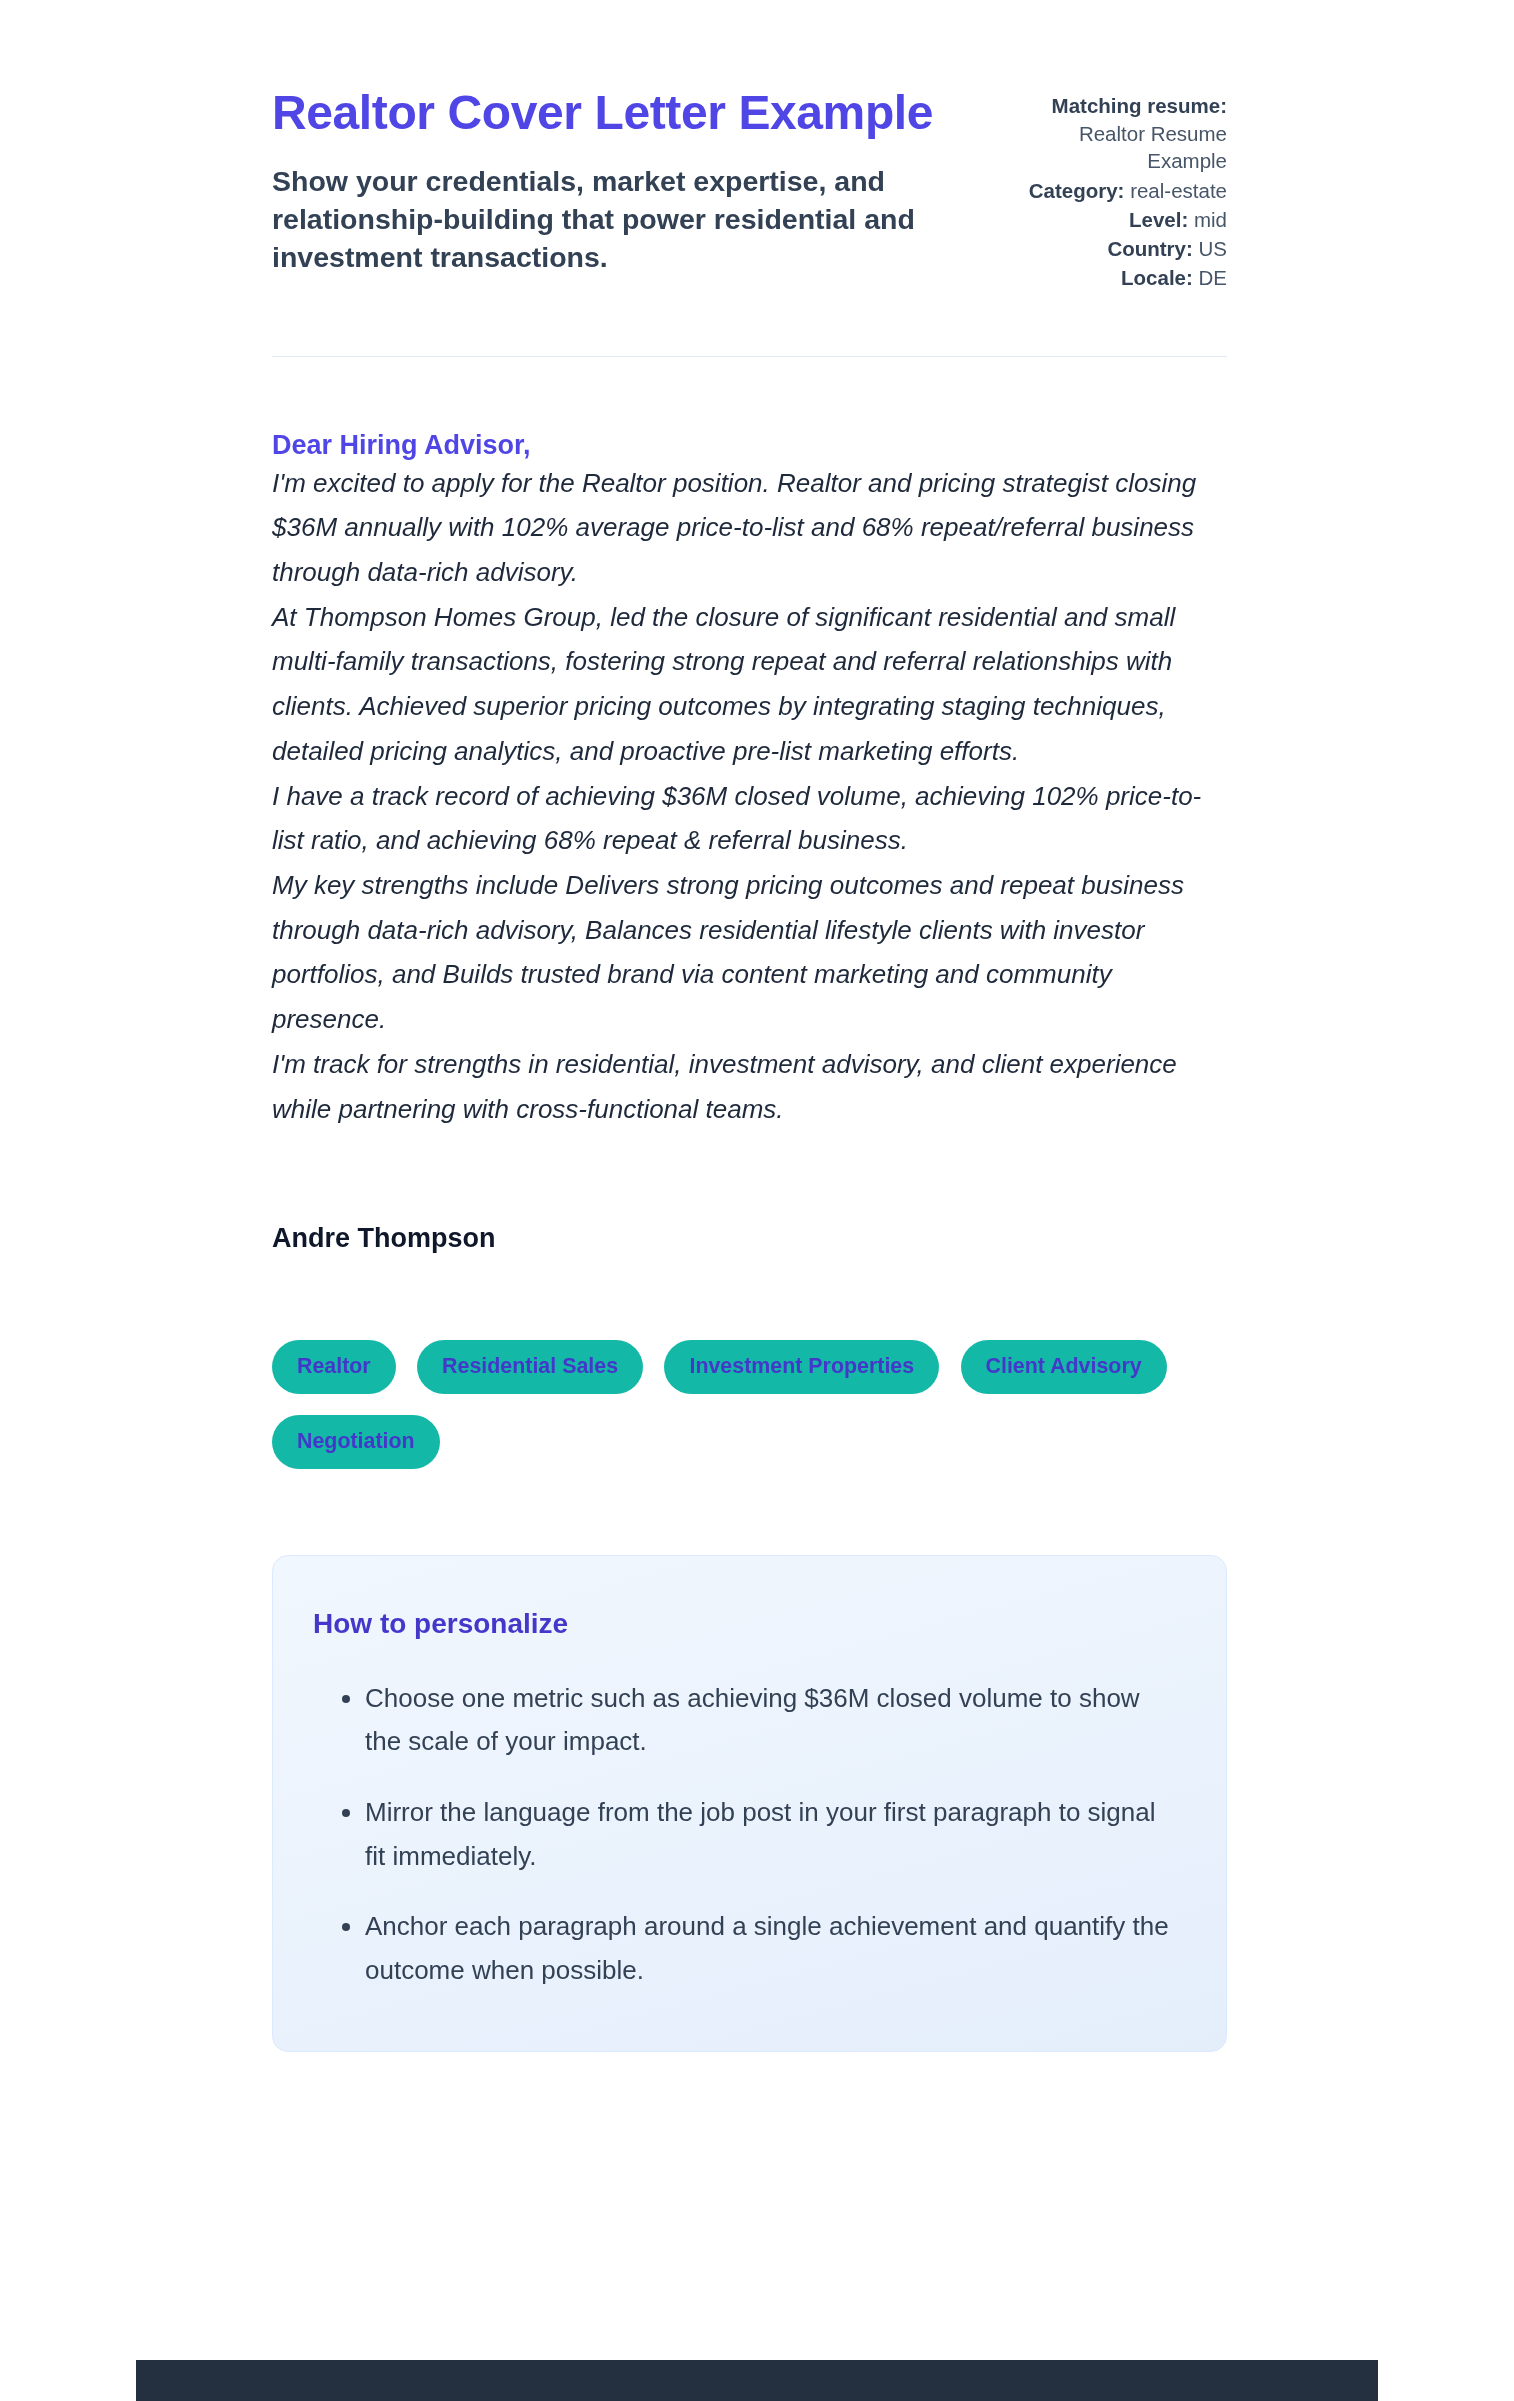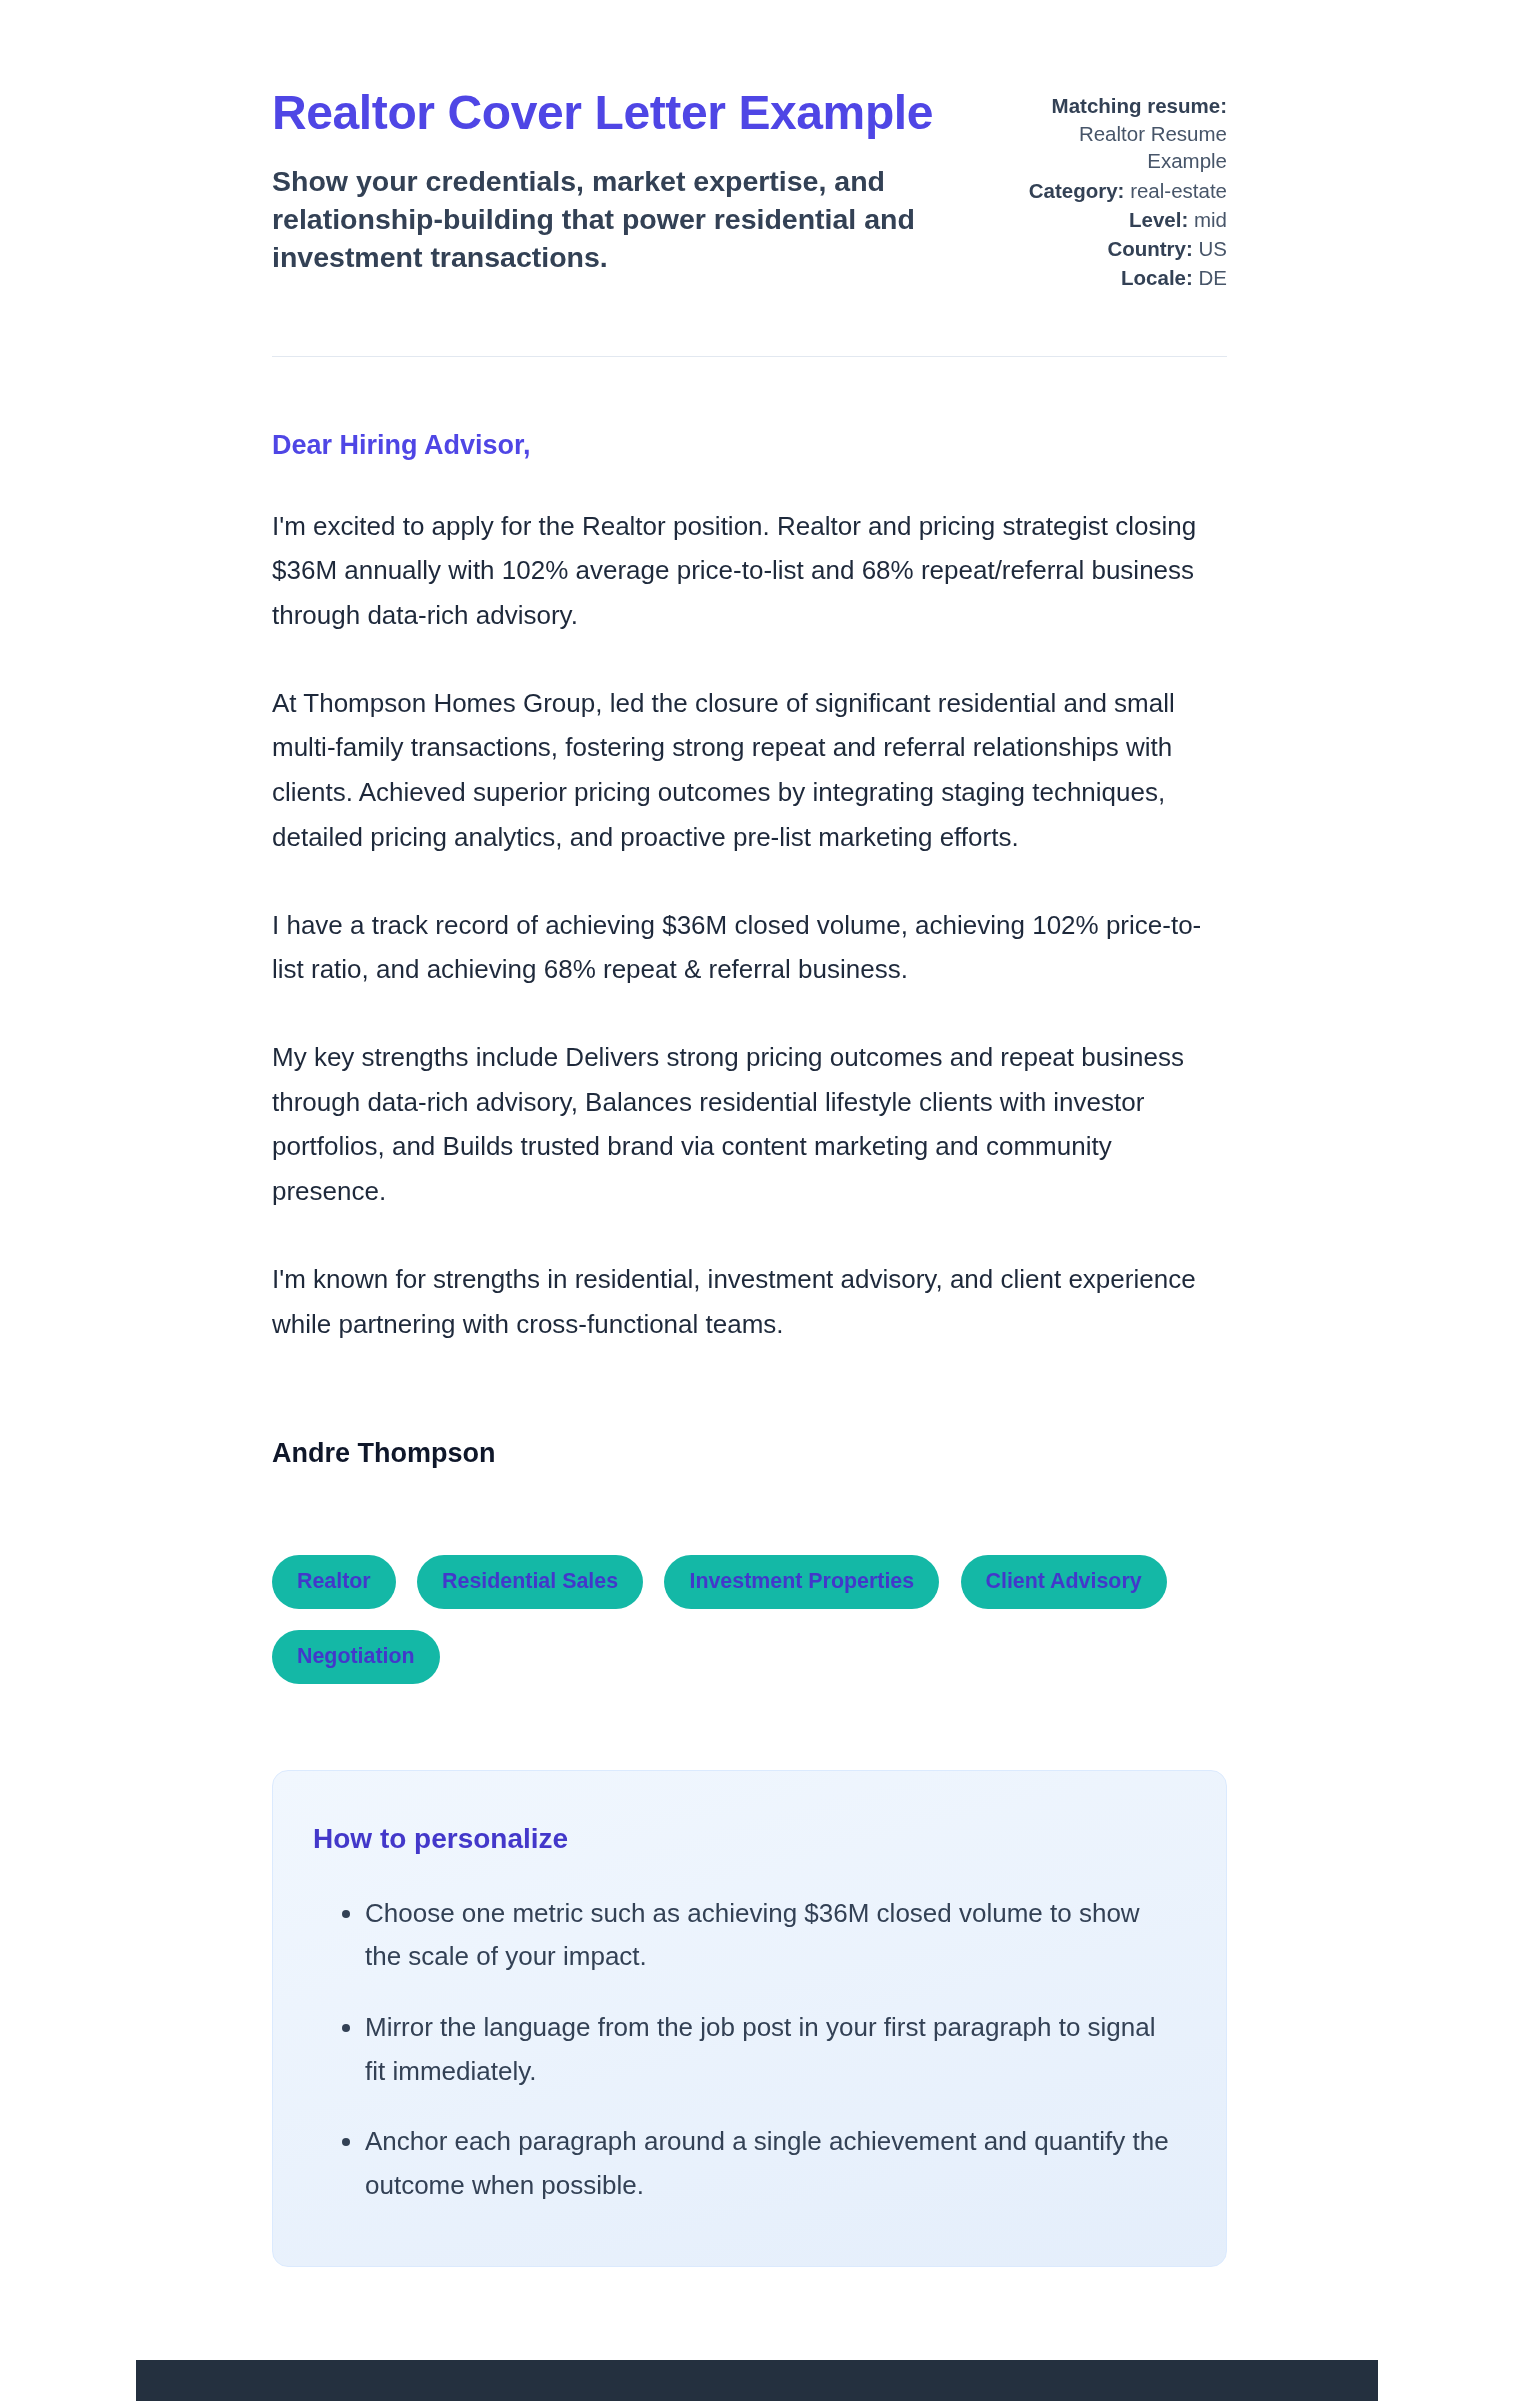--- a/index.html
+++ b/index.html
@@ -54,25 +54,25 @@
   }
 
   
   .salutation {
     margin-top: 73px;
     font-size: 27px;
     font-weight: 700;
     color: #4f46e5;
   }
   .paragraph {
-    margin-top: 43px;
     font-size: 26px;
     color: #1e293b;
     line-height: 1.72;
     max-width: 1229px;
+    font-style: italic;
   }
 
   .signature { margin-top: 92px; }
   .sig-name { font-size: 27px; font-weight: 700; color: #0f172a; }
   .sig-title { margin-top: 16px; font-size: 26px; color: #64748b; }
 
   
   .tags { margin-top: 86px; display: flex; flex-wrap: wrap; gap: 21.4px; }
   .tag {
     display: inline-block;
@@ -144,21 +144,21 @@
     </header>
 
     <hr class="divider">
 
     <section>
       <p class="salutation">Dear Hiring Advisor,</p>
       <p class="paragraph">I'm excited to apply for the Realtor position. Realtor and pricing strategist closing $36M annually with 102% average price-to-list and 68% repeat/referral business through data-rich advisory.</p>
       <p class="paragraph">At Thompson Homes Group, led the closure of significant residential and small multi-family transactions, fostering strong repeat and referral relationships with clients. Achieved superior pricing outcomes by integrating staging techniques, detailed pricing analytics, and proactive pre-list marketing efforts.</p>
       <p class="paragraph">I have a track record of achieving $36M closed volume, achieving 102% price-to-list ratio, and achieving 68% repeat &amp; referral business.</p>
       <p class="paragraph">My key strengths include Delivers strong pricing outcomes and repeat business through data-rich advisory, Balances residential lifestyle clients with investor portfolios, and Builds trusted brand via content marketing and community presence.</p>
-      <p class="paragraph">I'm known for strengths in residential, investment advisory, and client experience while partnering with cross-functional teams.</p>
+      <p class="paragraph">I'm track for strengths in residential, investment advisory, and client experience while partnering with cross-functional teams.</p>
 
       <div class="signature">
         <p class="sig-name">Andre Thompson</p>
       </div>
     </section>
 
     <div class="tags">
       <span class="tag">Realtor</span>
       <span class="tag">Residential Sales</span>
       <span class="tag">Investment Properties</span>

